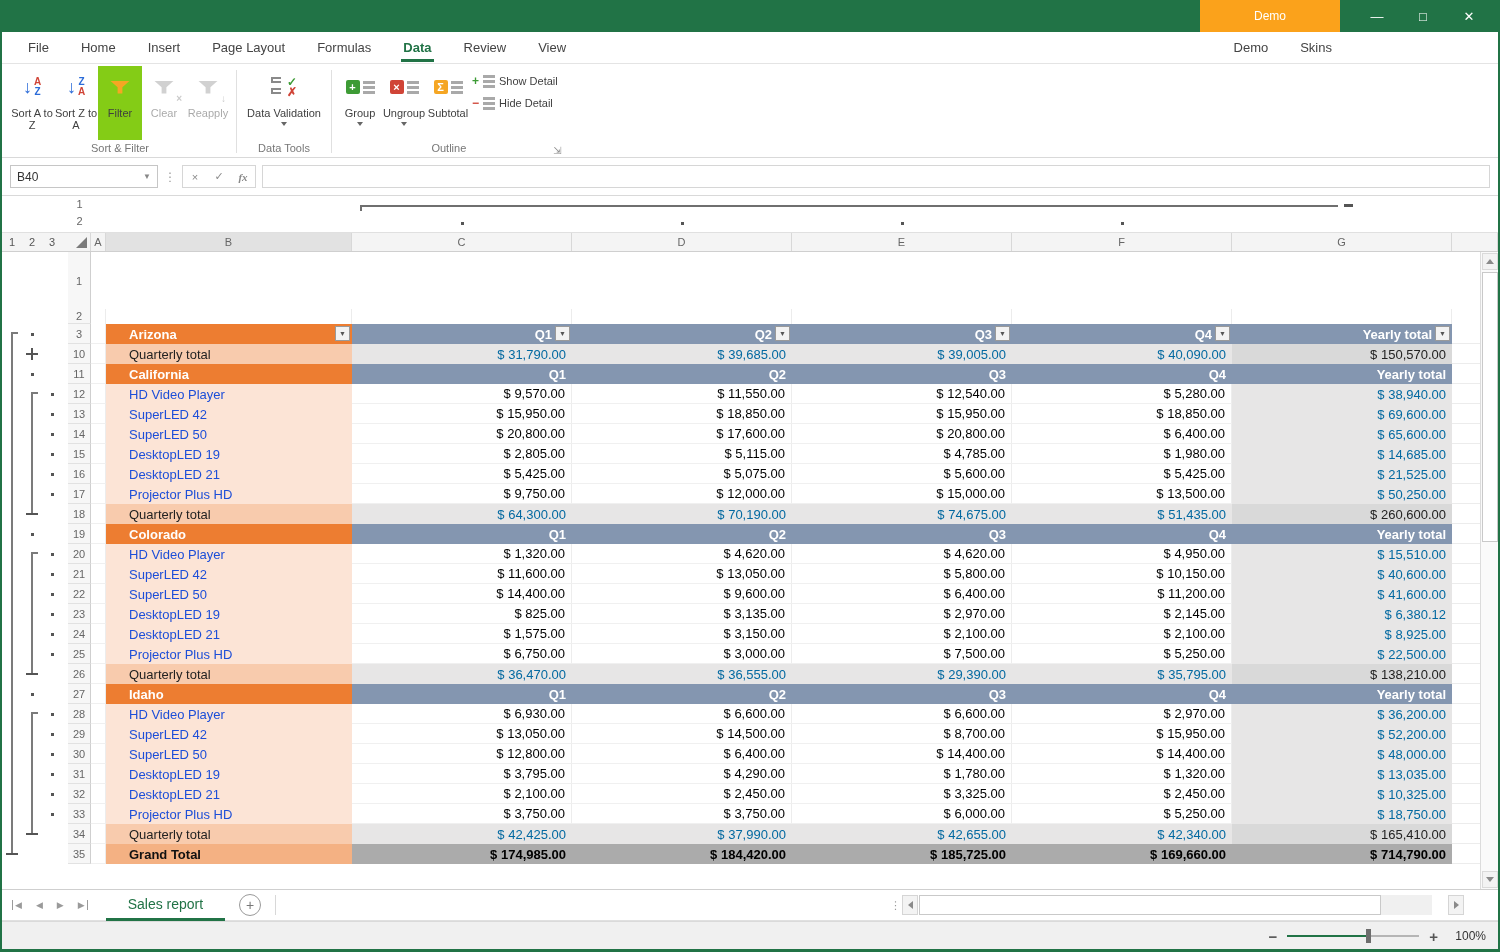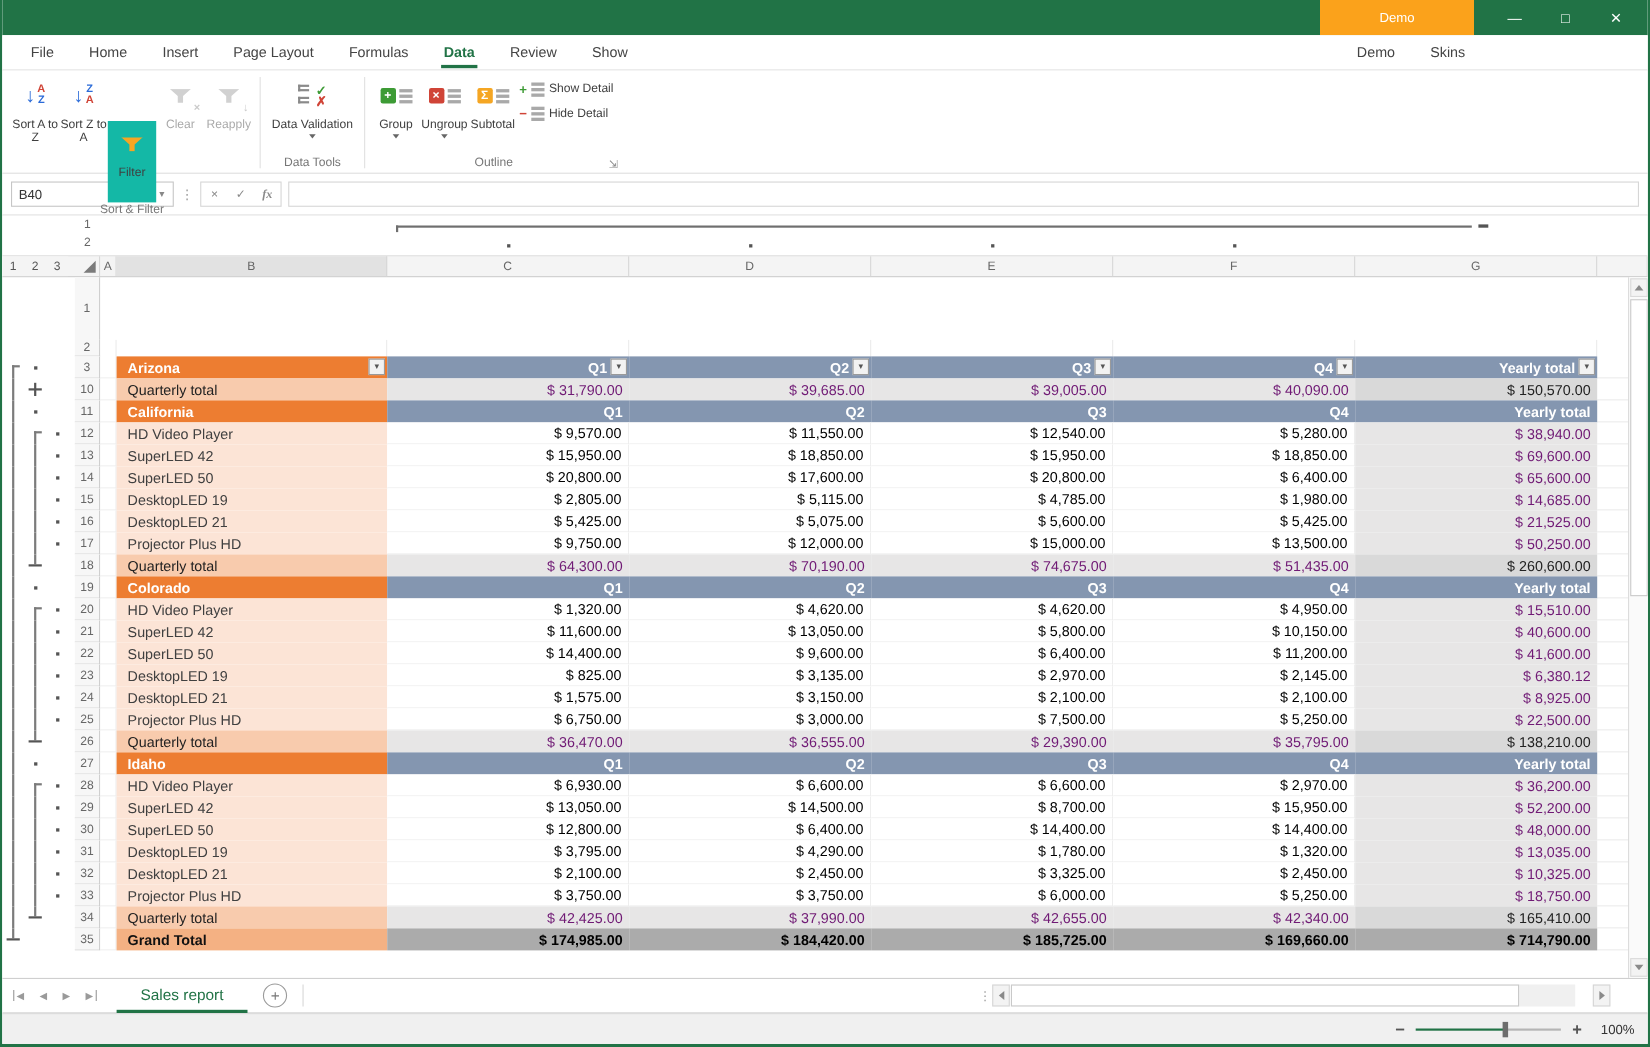--- a/index.html
+++ b/index.html
@@ -26,21 +26,21 @@
 
   
   .ribbon { height:94px; background:#fff; display:flex; align-items:stretch; padding:2px 4px 0 4px; border-bottom:1px solid #d9d9d9; }
   .rgroup { display:flex; flex-direction:column; position:relative; padding:0 4px; }
   .rgroup-buttons { flex:1; display:flex; align-items:flex-start; }
   .rgroup-label { text-align:center; font-size:11px; color:#777; height:16px; line-height:14px; }
   .rsep { width:1px; background:#e0e0e0; margin:4px 2px; }
   .rbtn { width:44px; height:74px; display:flex; flex-direction:column; align-items:center; padding-top:6px;
           background:transparent; border:none; font-size:11px; color:#3f3f3f; cursor:pointer; }
   .rbtn.wide { width:82px; }
-  .rbtn.active-btn { background:#14b8a6;margin-top:44px; }
+  .rbtn.active-btn { background:#84cc16; }
   .rbtn.disabled { opacity:.45; }
   .rlabel { margin-top:5px; line-height:12px; text-align:center; }
   .chev { width:0; height:0; border-left:3px solid transparent; border-right:3px solid transparent; border-top:4px solid #666; margin-top:3px; }
 
   .icon-box { height:30px; display:flex; align-items:center; justify-content:center; }
   .sort-ic { display:flex; align-items:center; gap:2px; }
   .sort-ic .arrow { color:#2b6bd8; font-size:18px; font-weight:bold; }
   .sort-ic .letters { display:flex; flex-direction:column; font-size:10px; font-weight:bold; line-height:10px; }
   .red { color:#d04437; } .blue { color:#2b6bd8; }
   .funnel { width:20px; height:13px; background:#F5A623; clip-path:polygon(0 0,100% 0,62% 52%,62% 100%,38% 100%,38% 52%); }
@@ -97,29 +97,29 @@
   .c-a   { width:15px; }
   .c-b   { width:246px; }
   .c-q   { width:220px; }
   .c-fill{ flex:1; }
 
   .row { display:flex; height:20px; font-size:13px; }
   .rowhead { width:23px; background:#f7f7f7; border-right:1px solid #cfcfcf; border-bottom:1px solid #e2e2e2;
              font-size:11px; color:#666; display:flex; align-items:center; justify-content:center; cursor:pointer; }
   .cell { display:flex; align-items:center; cursor:cell; }
   .cell.a { border-right:1px solid #ececec; border-bottom:1px solid #f0f0f0; }
-  .cell.b { padding-left:10px; position:relative;text-align:right; }
+  .cell.b { padding-left:23px; position:relative;text-align:right; }
   .cell.v { justify-content:flex-end; padding-right:6px; position:relative; }
   .white { background:#fff; border-right:1px solid #ededed; border-bottom:1px solid #f0f0f0; }
   .orange { background:#ED7D31; color:#fff; font-weight:bold; }
   .bluegray { background:#8496B0; color:#fff; font-weight:bold; }
-  .peachL { background:#FCE4D6; color:#404040; }
+  .peachL { background:#FCE4D6; color:#1d4ed8; }
   .peach { background:#F8CBAD; color:#222; }
   .peachD { background:#F4B183; color:#111; font-weight:bold; }
-  .gL { background:#E7E6E6; color:#701a75; }
+  .gL { background:#E7E6E6; color:#0369a1; }
   .gM { background:#D9D9D9; color:#222; }
   .gD { background:#ABABAB; color:#000; font-weight:bold; }
   .fill-c { border-bottom:1px solid #ececec; }
 
   .fdrop { position:absolute; right:2px; top:2px; width:15px; height:15px; background:#f2f2f2; border:1px solid #9a9a9a;
            display:flex; align-items:center; justify-content:center; font-size:7px; color:#555; cursor:pointer; }
 
   .olcell { width:20px; height:100%; position:relative; }
   .ol-line::before { content:''; position:absolute; left:9px; top:0; bottom:0; width:2px; background:#7b7b7b; }
   .ol-corner::before { content:''; position:absolute; left:9px; top:8px; bottom:0; width:2px; background:#7b7b7b; }
@@ -187,21 +187,21 @@
   </div>
 
   <div class="ribbon-tabs">
     <div class="rtab">File</div>
     <div class="rtab">Home</div>
     <div class="rtab">Insert</div>
     <div class="rtab">Page Layout</div>
     <div class="rtab">Formulas</div>
     <div class="rtab active">Data</div>
     <div class="rtab">Review</div>
-    <div class="rtab">Show</div>
+    <div class="rtab">View</div>
     <div class="rtabs-right">
       <div class="rtab">Demo</div>
       <div class="rtab">Skins</div>
     </div>
   </div>
 
   <div class="ribbon">
     <div class="rgroup">
       <div class="rgroup-buttons">
         <button class="rbtn">

